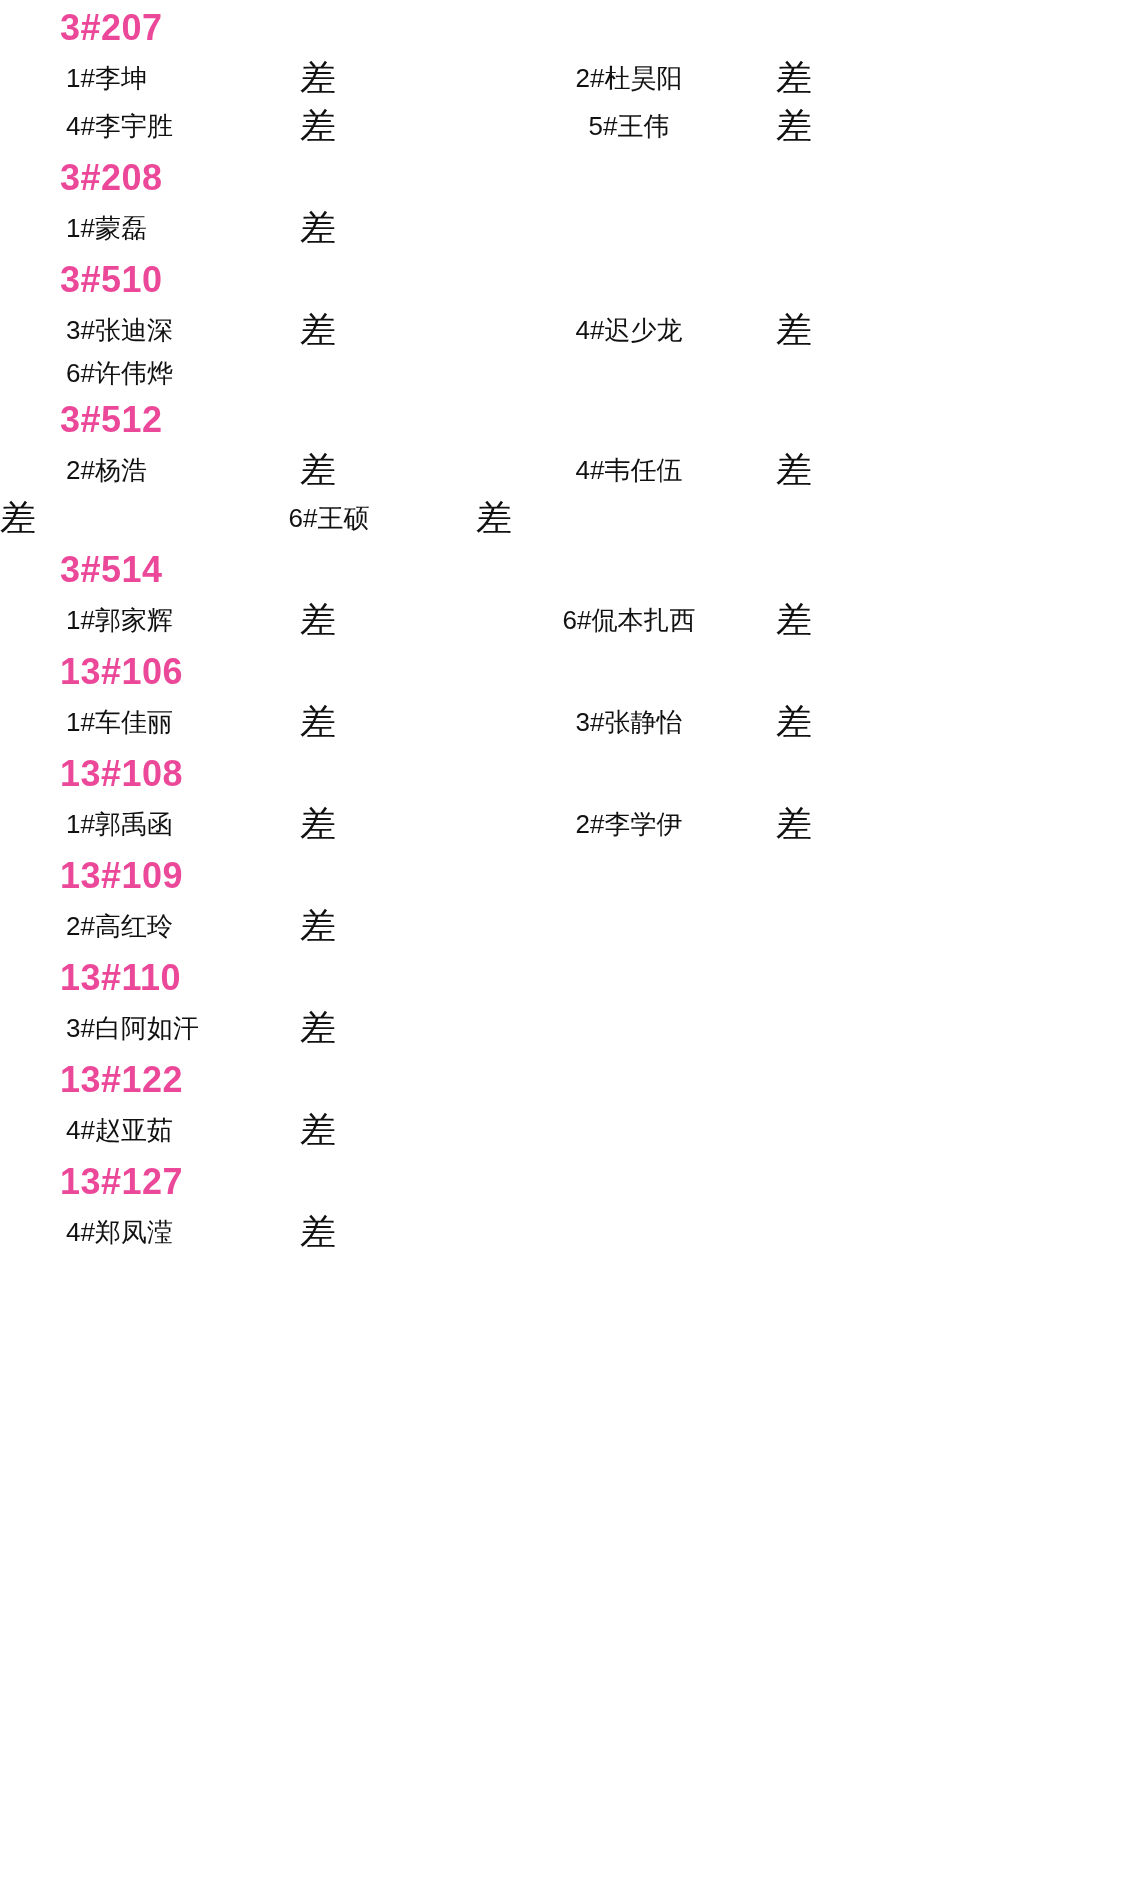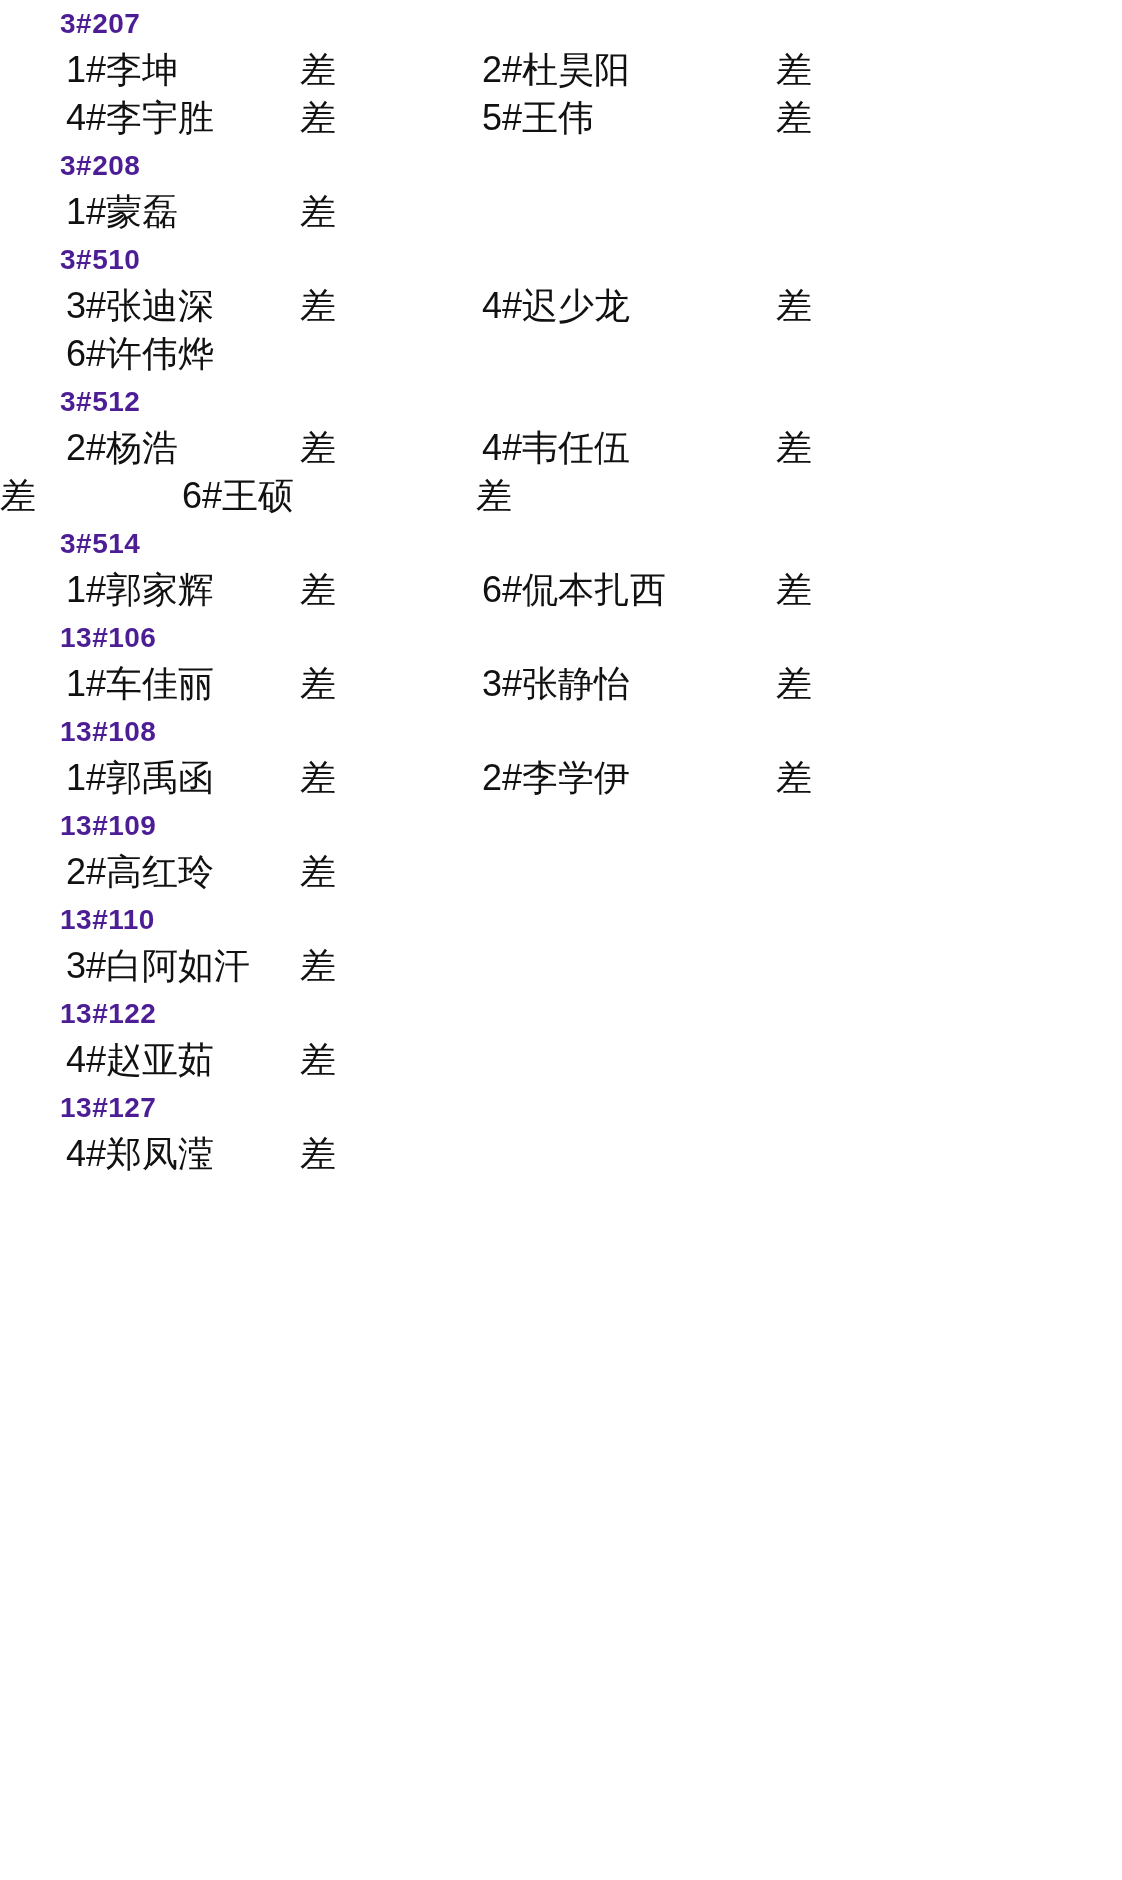--- a/index.html
+++ b/index.html
@@ -15,53 +15,53 @@
     overflow: hidden;
   }
   #sheet {
     padding: 0 0 0 0;
     box-sizing: border-box;
   }
   .group {
     display: block;
   }
   .group-header {
-    font-size: 28px;
+    font-size: 36px;
     font-weight: bold;
     line-height: 1.0;
     padding: 10px 18px 8px 60px;
     letter-spacing: 0.5px;
-    color: #4c1d95;
+    color: #ec4899;
   }
   .row {
     display: flex;
     align-items: center;
     padding: 6px 0 6px 0;
     line-height: 1.0;
   }
   .cell {
     display: flex;
     align-items: center;
   }
   .cell-name {
     width: 300px;
-    font-size: 36px;
+    font-size: 26px;
     padding-left: 66px;
     box-sizing: border-box;
     white-space: nowrap;
     color: #111111;
   }
   .cell-mark {
     width: 180px;
     font-size: 36px;
     color: #111111;
   }
   .col-a .cell-name { width: 300px; }
   .col-a .cell-mark { width: 176px; }
-  .col-b .cell-name { width: 300px; padding-left: 6px; }
+  .col-b .cell-name { width: 300px; padding-left: 6px; text-align: center; }
   .col-b .cell-mark { width: 100px; }
 </style>
 </head>
 <body>
 
 <div id="sheet">
   <div id="groups-container">
       <div class="group">
         <div class="group-header">3#207</div>
         <div class="row">

